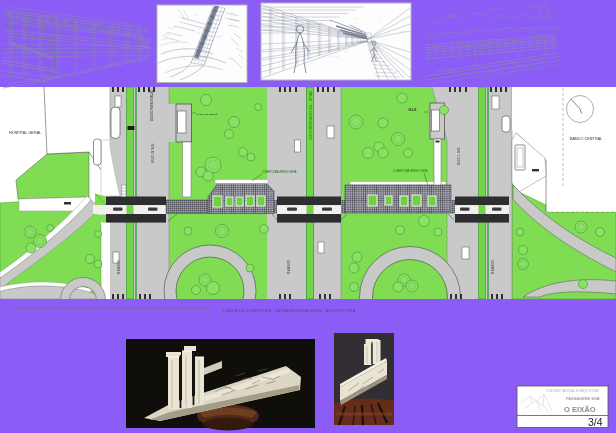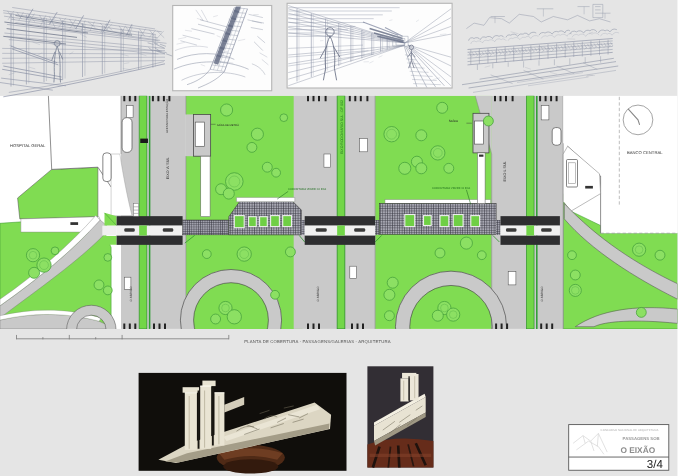--- a/index.html
+++ b/index.html
@@ -1,16 +1,16 @@
 <!DOCTYPE html>
 <html><head>
 <meta charset="utf-8">
 <style>
   html,body{margin:0;padding:0;background:#fff;}
-  #board{position:relative;width:616px;height:433px;background:#e5e5e5;overflow:hidden;
+  #board{position:relative;width:616px;height:433px;background:#8b5cf6;overflow:hidden;
          font-family:"Liberation Sans", sans-serif;}
   svg{display:block;}
 </style>
 </head>
 <body>
 <div id="board">
 <svg width="616" height="433" viewBox="0 0 616 433">
 <defs>
   <pattern id="xh" width="2.2" height="2.2" patternUnits="userSpaceOnUse">
     <rect width="2.2" height="2.2" fill="#a9a9b4"></rect>

